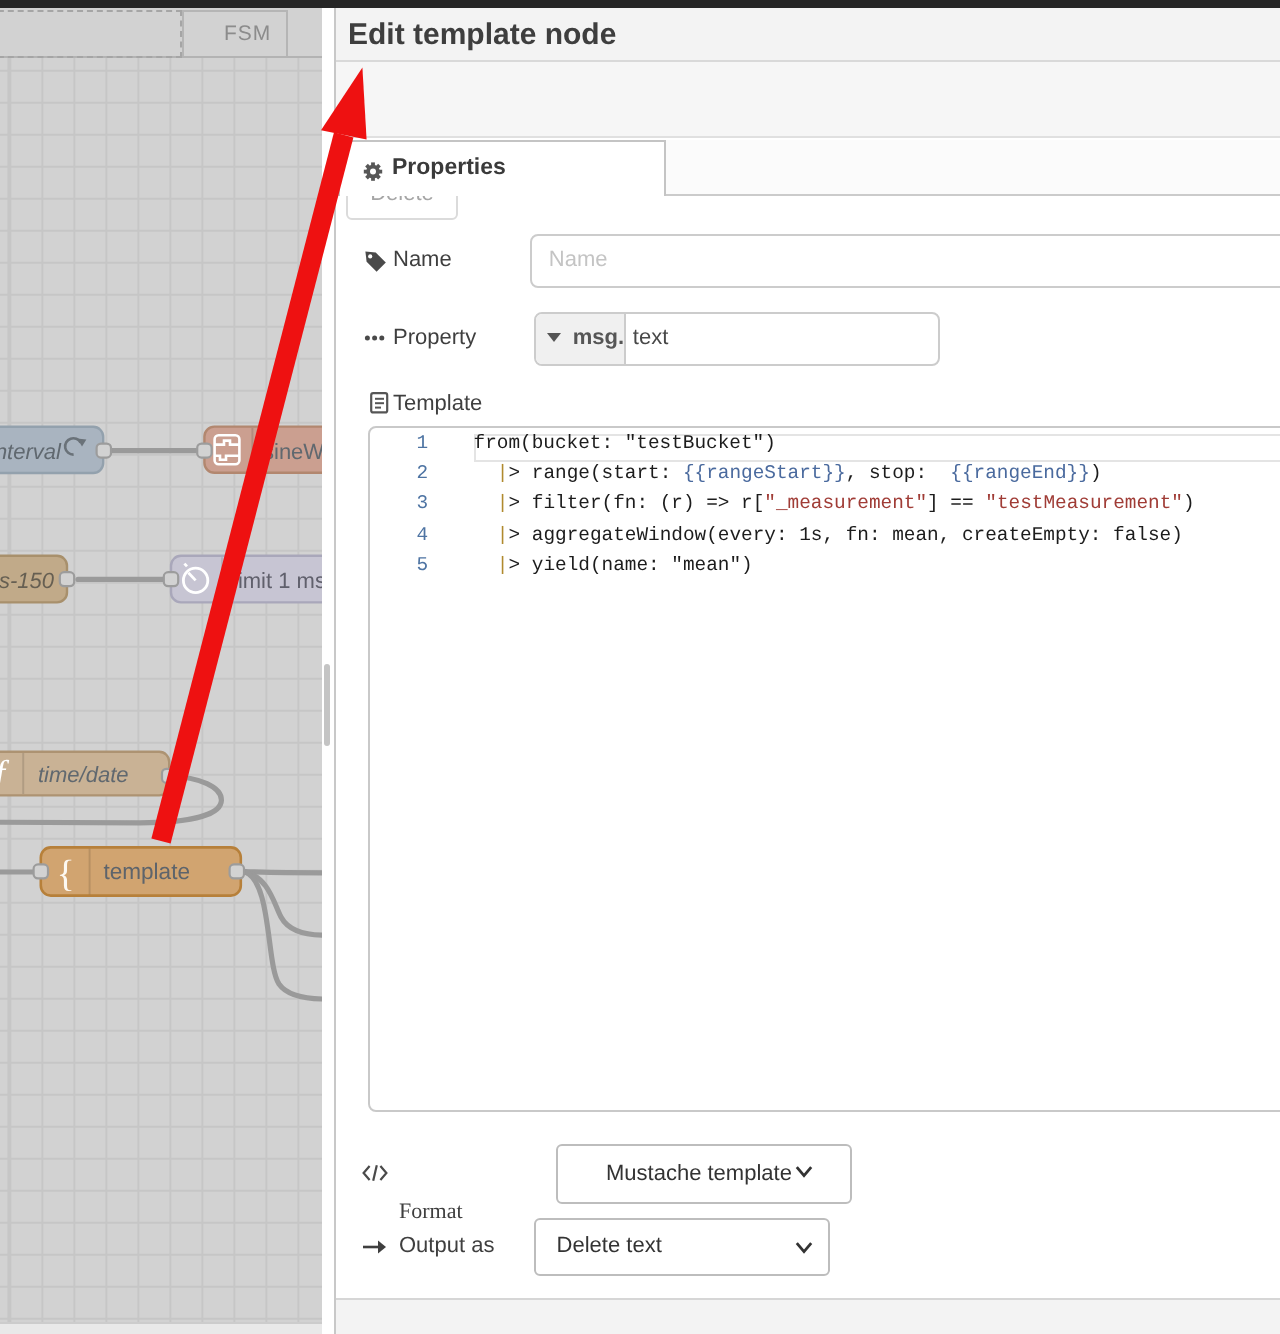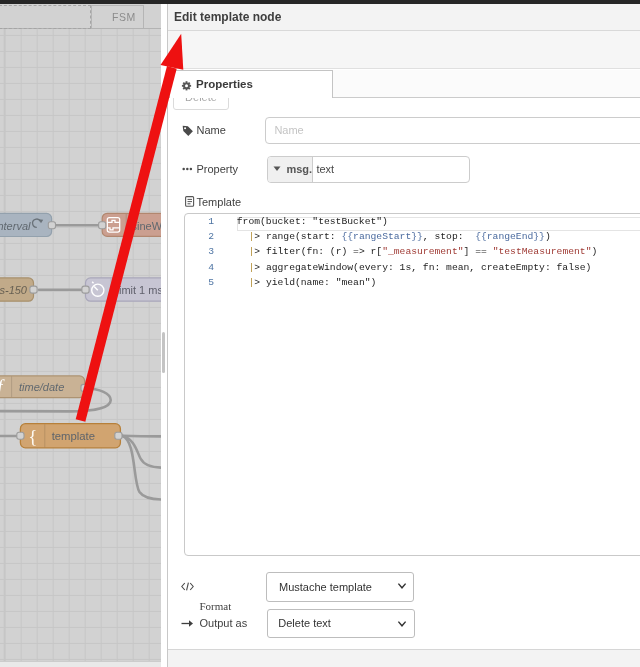--- a/index.html
+++ b/index.html
@@ -16,21 +16,21 @@
   #workspace{left:0;top:29.4px;width:161px;height:632px;background-color:#d2d2d2;
     background-image:
       repeating-linear-gradient(to right, #c6c6c6 0 1px, transparent 1px 16px),
       repeating-linear-gradient(to bottom, #c6c6c6 0 1px, transparent 1px 16px);
     background-position:4.7px 5.9px, 0px 5.9px;}
   #bottomstrip{left:0;top:661.4px;width:161px;height:5.6px;background:#e9e9e9;border-top:1px solid #cccccc;}
   #cansvg{left:0;top:0;width:161px;height:667px;}
   
   #panel{left:167px;top:4px;width:473px;height:663px;background:#fff;border-left:1px solid #c8c8c8;}
   #phead{left:168px;top:4px;width:472px;height:26px;background:#f3f3f3;border-bottom:1px solid #d9d9d9;}
-  #pheadtxt{left:174px;top:4px;height:36px;line-height:27px;font-size:12px;font-weight:bold;color:#3e3e3e;}
+  #pheadtxt{left:174px;top:4px;height:36px;line-height:27px;font-size:15px;font-weight:bold;color:#3e3e3e;}
   #ptoolbar{left:168px;top:31px;width:472px;height:37px;background:#f6f6f6;border-bottom:1px solid #e0e0e0;}
   #delbtn{left:173px;top:38.4px;width:56px;height:26px;box-sizing:border-box;background:#fff;border:1px solid #dbdbdb;
           border-radius:3px;color:#a6a6a6;font-size:11px;text-align:center;line-height:24px;margin-top:46px;}
   #ptabrow{left:168px;top:69.5px;width:472px;height:27.9px;background:#fbfbfb;border-bottom:1px solid #cbcbcb;}
   #ptab{left:169.4px;top:69.5px;width:164px;height:28.9px;box-sizing:border-box;background:#fff;
         border:1px solid #c4c4c4;border-bottom:none;}
   #ptabtxt{left:196px;top:78px;font-size:11.5px;font-weight:bold;color:#3a3a3a;}
   .lbl{font-size:11px;color:#3f3f3f;}
   #nameinput{left:265.4px;top:116.5px;width:379px;height:27px;box-sizing:border-box;border:1px solid #ccc;
              border-radius:4px;background:#fff;color:#c4c4c4;font-size:11px;line-height:25px;padding-left:8px;}
@@ -45,21 +45,21 @@
           border-radius:4px;background:#fff;overflow:hidden;}
   #activeline{left:52.4px;top:2.7px;width:407px;height:12.1px;border:1px solid #e4e4e4;}
   .codetxt{font-family:"Liberation Mono",monospace;font-size:9.7px;line-height:15.2px;white-space:pre;}
   #gutter{left:0;top:0.2px;width:29.2px;text-align:right;color:#4e74a3;}
   #code{left:51.9px;top:0.2px;color:#1c1c1c;}
   .p{color:#b08a2e;}
   .m{color:#4a6a9e;}
   .s{color:#a03c36;}
   .sel{box-sizing:border-box;border:1px solid #bdbdbd;border-radius:3px;background:#fff;
        font-size:11px;color:#333;}
-  #fmtsel{left:266px;top:571.5px;width:148px;height:30px;line-height:28px;padding-left:12px;}
+  #fmtsel{left:278px;top:571.5px;width:148px;height:30px;line-height:28px;padding-left:24px;}
   #outsel{left:267.3px;top:609px;width:148px;height:28.6px;line-height:27px;padding-left:10px;}
   #pfoot{left:168px;top:648.6px;width:472px;height:18.4px;background:#f3f3f3;border-top:1px solid #d6d6d6;}
   #scrollthumb{left:162.3px;top:331.5px;width:3px;height:41.2px;background:#c4c4c4;border-radius:1.5px;}
   #arrowsvg{left:0;top:0;width:640px;height:667px;pointer-events:none;}
   svg{display:block;}
 </style>
 </head>
 <body>
   <div id="topbar" class="abs"></div>
 

